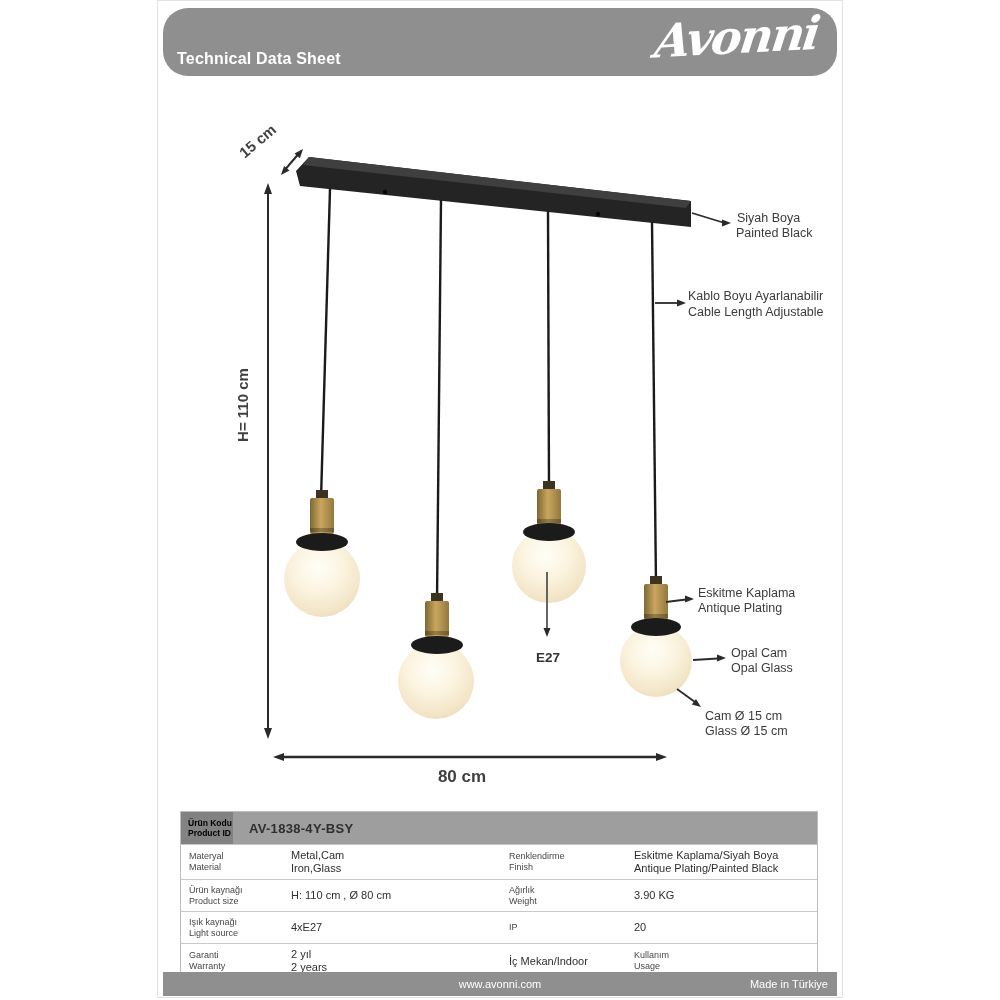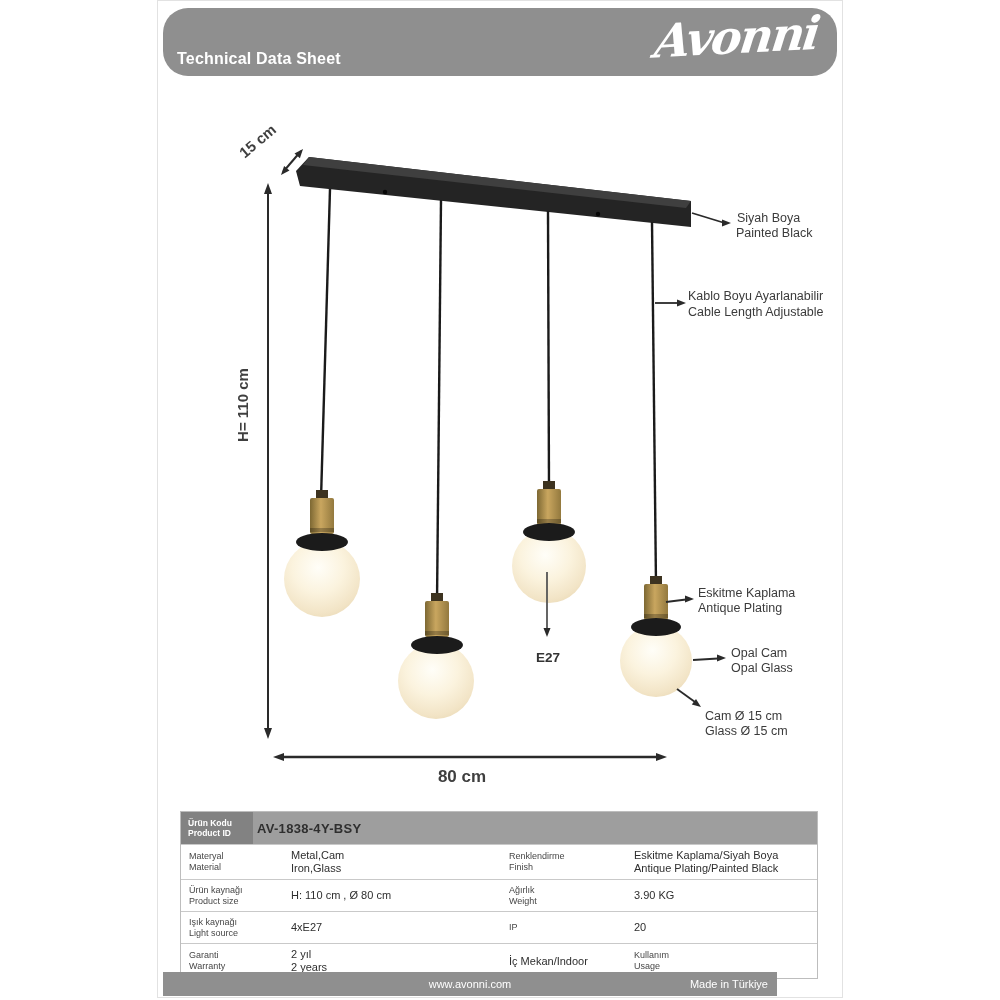--- a/index.html
+++ b/index.html
@@ -32,41 +32,41 @@
   svg .socket-label{font-family:"Liberation Sans", sans-serif;font-size:13.5px;font-weight:600;fill:#333333;}
   
   .spec-table{
     position:absolute;left:180px;top:811px;width:638px;
     border:1px solid #bdbdbd;box-sizing:border-box;background:#ffffff;
   }
   .spec-header{
     height:32px;background:#9e9e9e;display:flex;align-items:stretch;
   }
   .code-cell{
-    width:72px;background:#828282;color:#ffffff;display:flex;flex-direction:column;
+    width:52px;background:#828282;color:#000000;display:flex;flex-direction:column;
     justify-content:center;padding-left:7px;box-sizing:border-box;
   }
   .code-cell span{font-size:8.5px;line-height:10px;font-weight:600;}
   .code-value{
-    display:flex;align-items:center;padding-left:4px;
+    display:flex;align-items:center;padding-left:16px;
     font-size:13px;font-weight:700;color:#2f2f2f;letter-spacing:.3px;
   }
   .spec-row{
     display:grid;grid-template-columns:102px 218px 125px 193px;
     border-top:1px solid #c9c9c9;background:#ffffff;
   }
   .spec-row .cell{
     display:flex;flex-direction:column;justify-content:center;
     padding:4px 4px 4px 8px;box-sizing:border-box;min-height:31px;
   }
   .lbl span{font-size:9px;line-height:11px;color:#474747;}
   .val span{font-size:11px;line-height:13px;color:#2e2e2e;}
   
   .footer-bar{
-    position:absolute;left:163px;top:972px;width:614px;height:24px;background:#8f8f8f;
+    position:absolute;left:163px;top:972px;width:674px;height:24px;background:#8f8f8f;
     color:#ffffff;font-size:11px;display:flex;align-items:center;
   }
   .footer-site{position:absolute;left:0;width:100%;text-align:center;}
   .footer-origin{position:absolute;right:9px;}
 </style>
 </head>
 <body>
 
 <div id="page">
 

